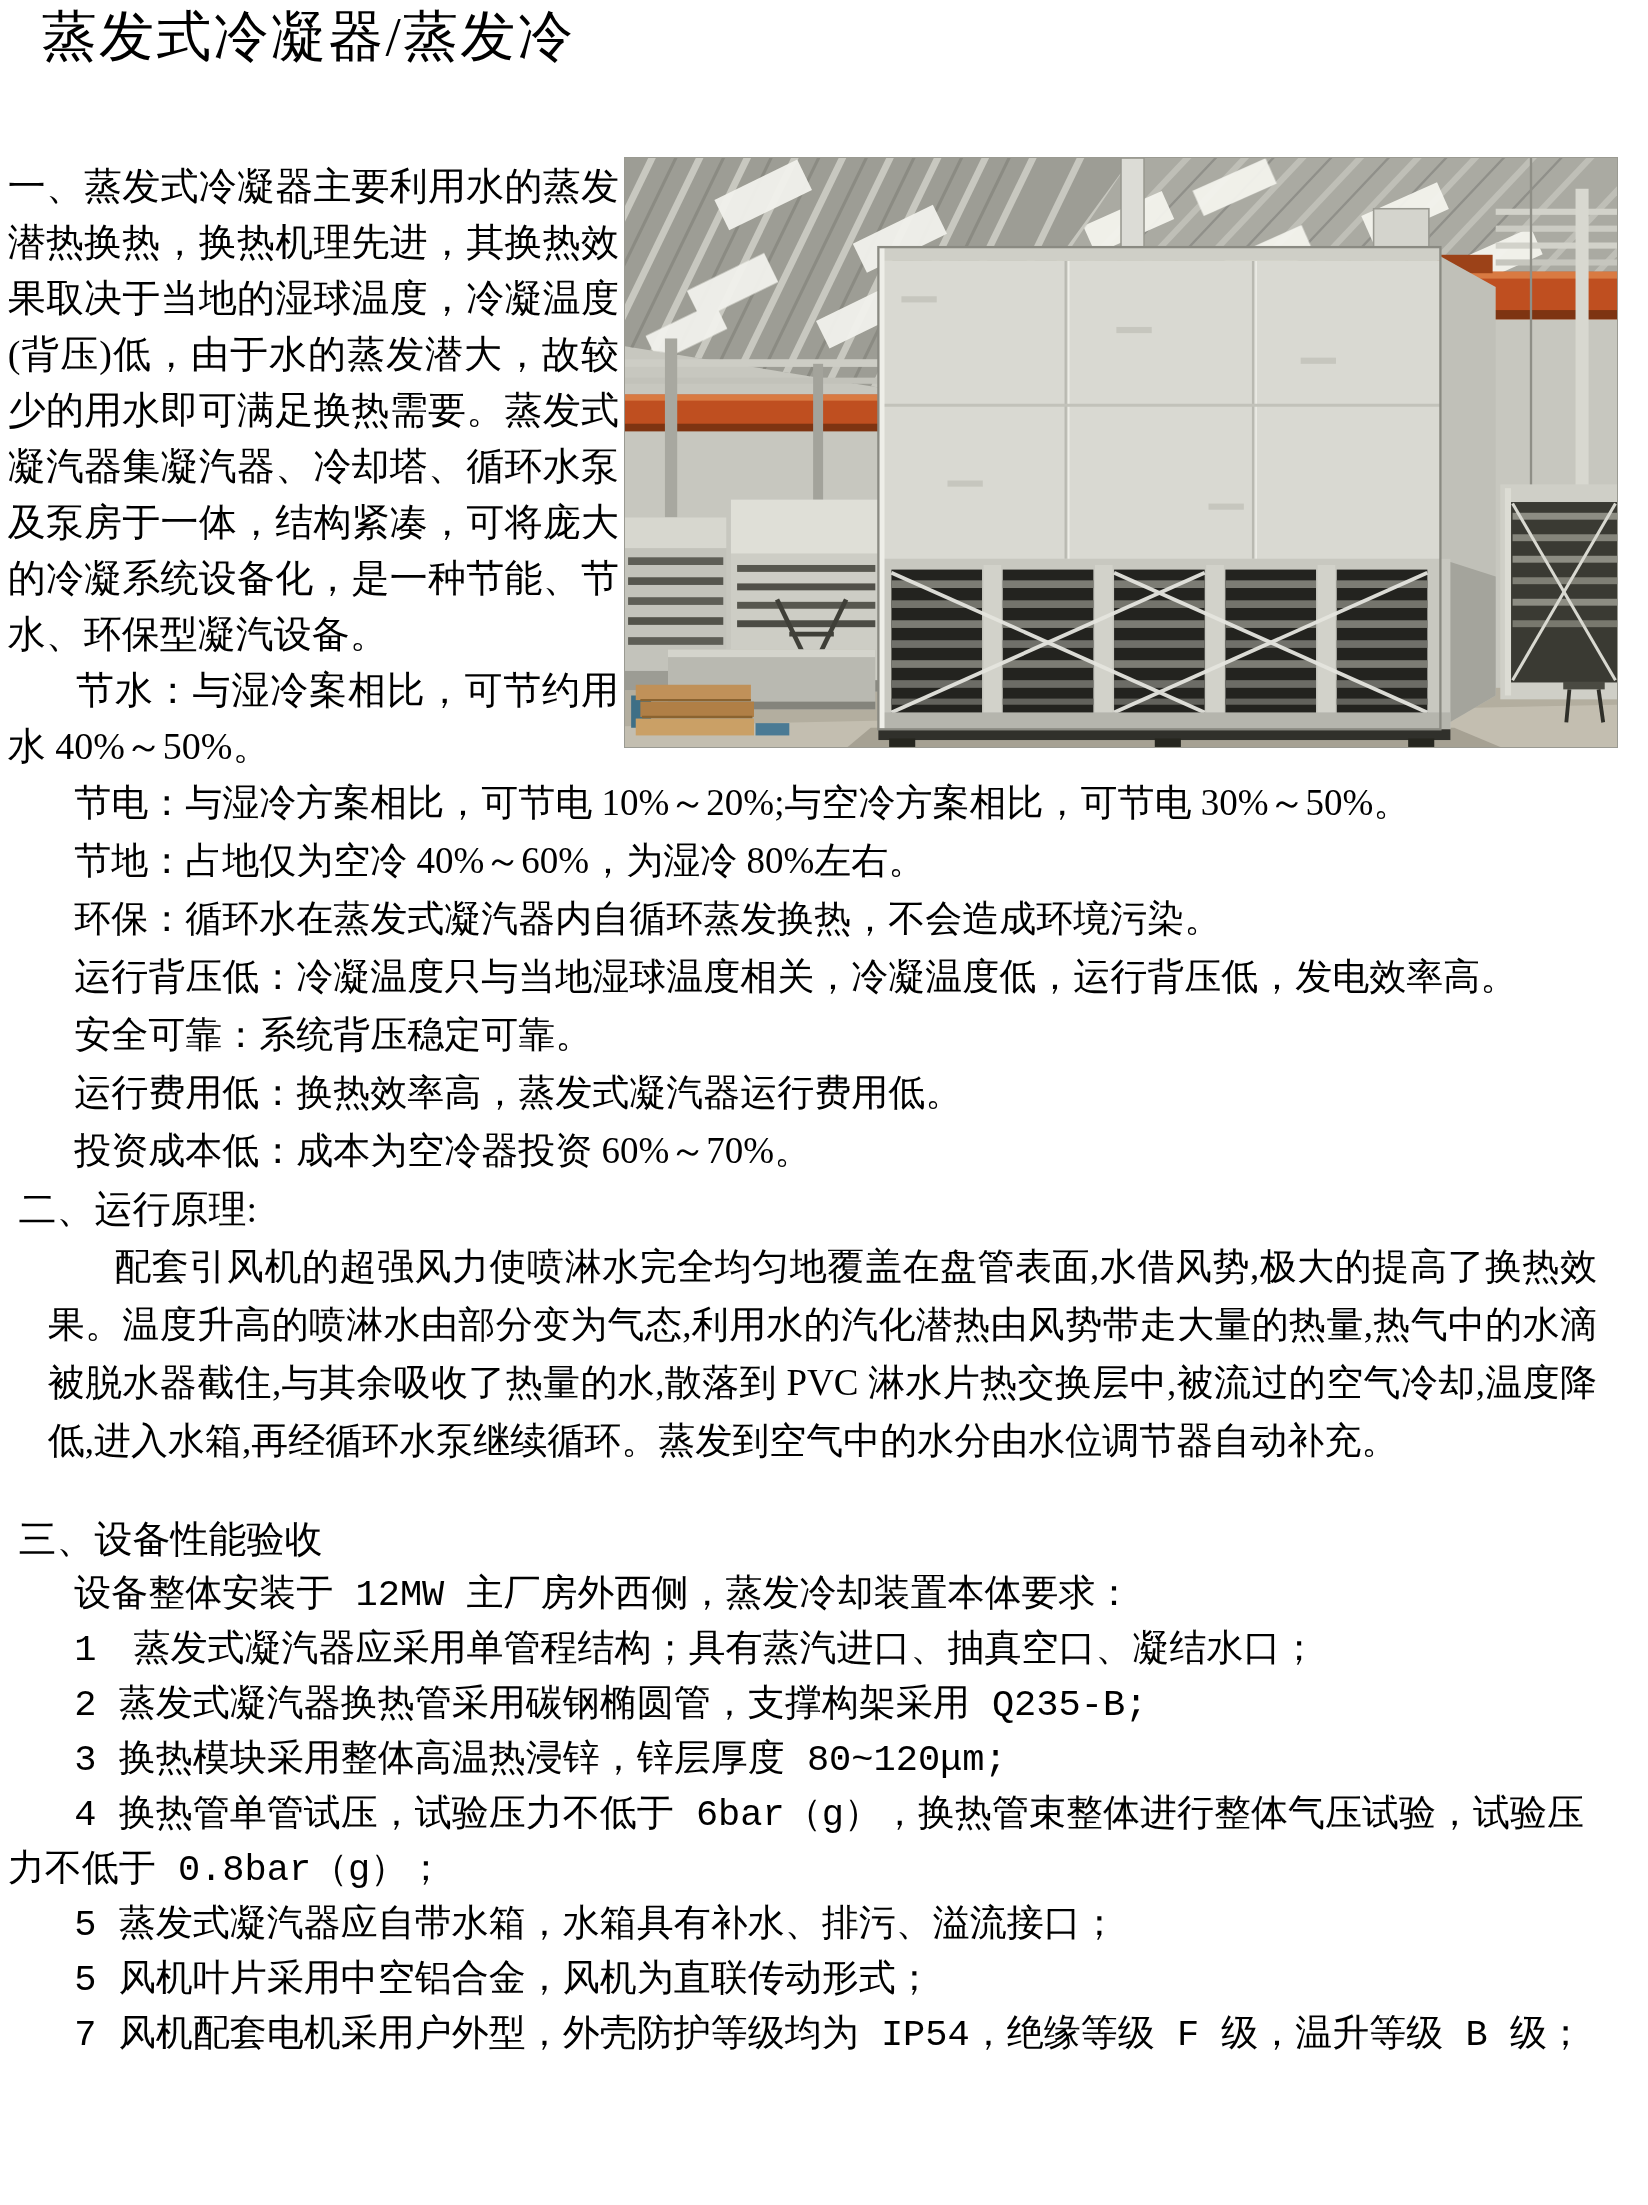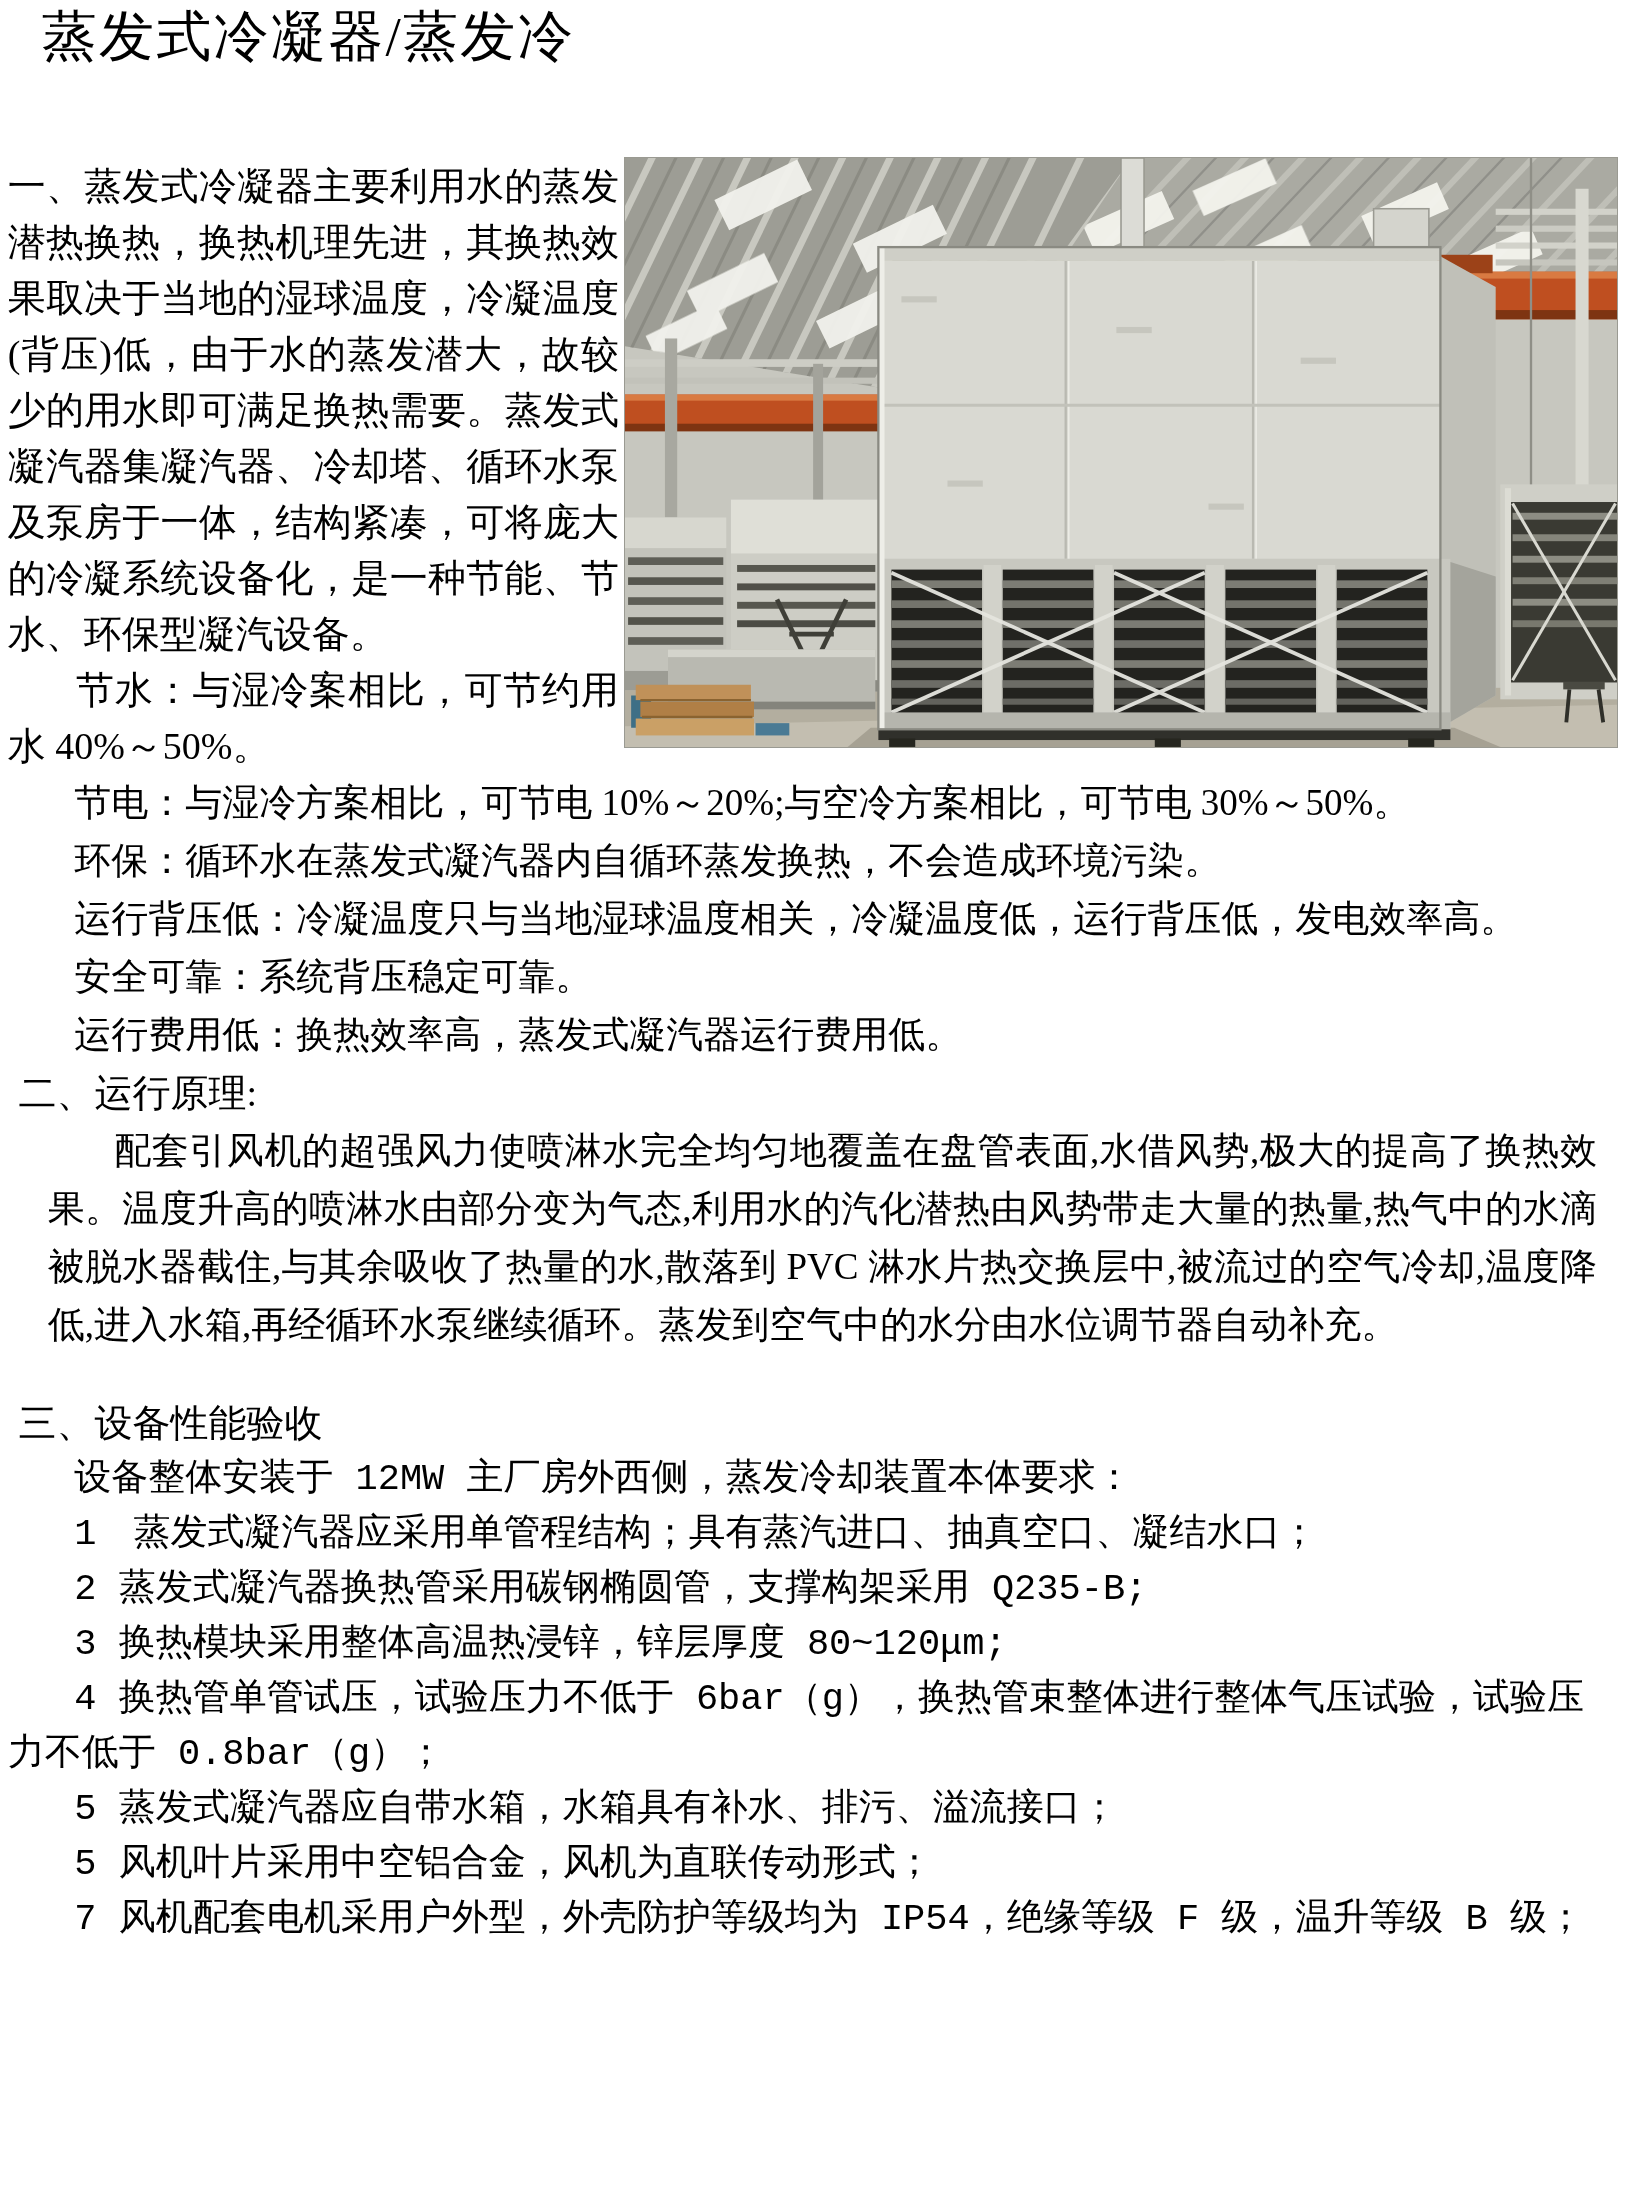--- a/index.html
+++ b/index.html
@@ -260,24 +260,26 @@
           <rect x="1020" y="756" width="34" height="11" fill="#26261f"></rect>
           <rect x="330" y="116" width="8" height="628" fill="#eeeee8"></rect>
           <rect x="330" y="116" width="732" height="628" fill="none" stroke="#8a8a82" stroke-width="3"></rect>
         </g>
       </svg>
     </div>
 
     <p class="para1">一、蒸发式冷凝器主要利用水的蒸发潜热换热，换热机理先进，其换热效果取决于当地的湿球温度，冷凝温度(背压)低，由于水的蒸发潜大，故较少的用水即可满足换热需要。蒸发式凝汽器集凝汽器、冷却塔、循环水泵及泵房于一体，结构紧凑，可将庞大的冷凝系统设备化，是一种节能、节水、环保型凝汽设备。</p>
     <p class="feat-first">节水：与湿冷案相比，可节约用水 40%～50%。</p>
     <p class="feat">节电：与湿冷方案相比，可节电 10%～20%;与空冷方案相比，可节电 30%～50%。</p>
+    <p class="feat">节地：占地仅为空冷 40%～60%，为湿冷 80%左右。</p>
     <p class="feat">环保：循环水在蒸发式凝汽器内自循环蒸发换热，不会造成环境污染。</p>
     <p class="feat">运行背压低：冷凝温度只与当地湿球温度相关，冷凝温度低，运行背压低，发电效率高。</p>
     <p class="feat">安全可靠：系统背压稳定可靠。</p>
     <p class="feat">运行费用低：换热效率高，蒸发式凝汽器运行费用低。</p>
+    <p class="feat">投资成本低：成本为空冷器投资 60%～70%。</p>
 
     <h2 class="sec-head">二、运行原理:</h2>
     <p class="para2">配套引风机的超强风力使喷淋水完全均匀地覆盖在盘管表面,水借风势,极大的提高了换热效果。温度升高的喷淋水由部分变为气态,利用水的汽化潜热由风势带走大量的热量,热气中的水滴被脱水器截住,与其余吸收了热量的水,散落到 PVC 淋水片热交换层中,被流过的空气冷却,温度降低,进入水箱,再经循环水泵继续循环。蒸发到空气中的水分由水位调节器自动补充。</p>
 
     <section class="sec3">
       <h2 class="sec-head">三、设备性能验收</h2>
       <p>设备整体安装于 12MW 主厂房外西侧，蒸发冷却装置本体要求：</p>
       <p>1　蒸发式凝汽器应采用单管程结构；具有蒸汽进口、抽真空口、凝结水口；</p>
       <p>2 蒸发式凝汽器换热管采用碳钢椭圆管，支撑构架采用 Q235-B;</p>
       <p>3 换热模块采用整体高温热浸锌，锌层厚度 80~120μm;</p>

